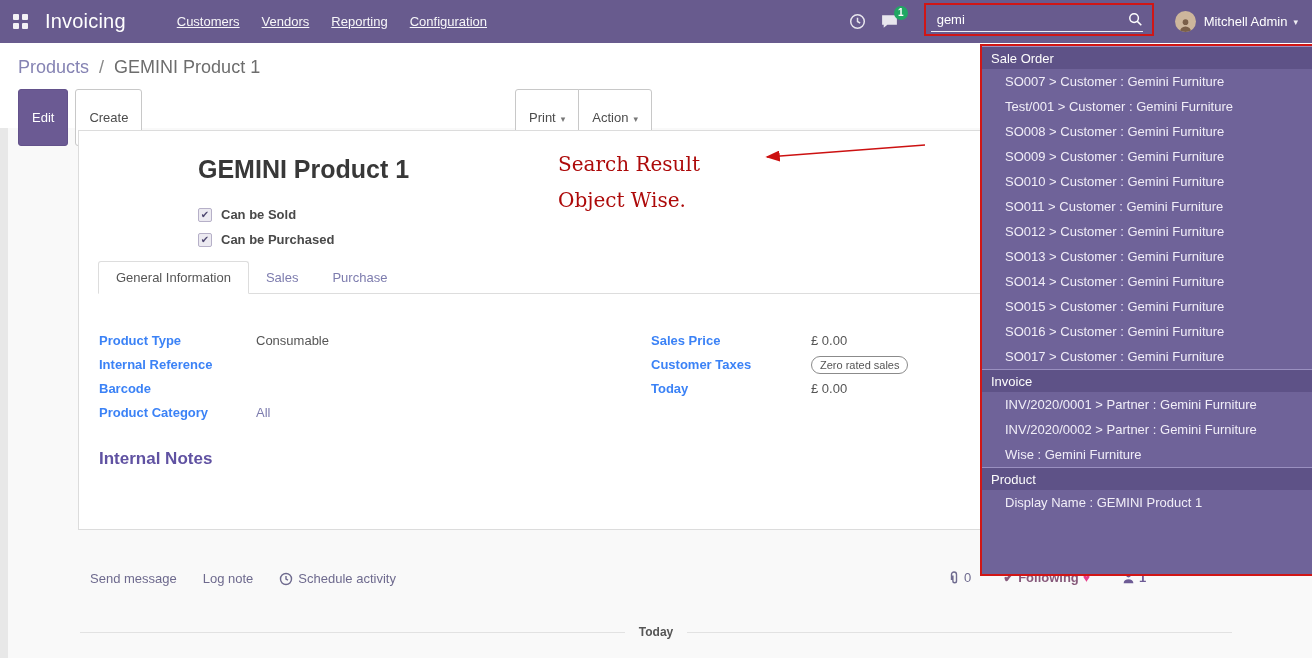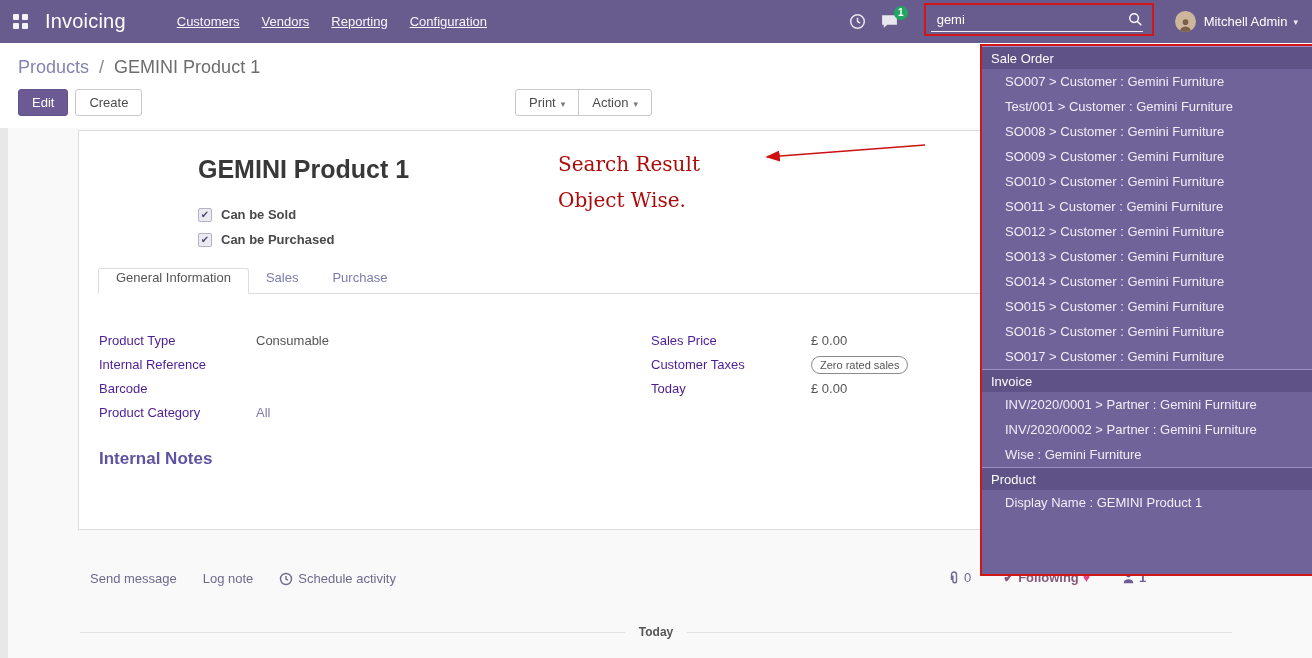--- a/index.html
+++ b/index.html
@@ -42,21 +42,21 @@
   .caret { font-size:9px; opacity:.9; }
 
   
   .breadcrumb-bar { position:absolute; left:0; top:43px; width:1312px; height:85px; background:#fff; z-index:1; }
   .breadcrumb { position:absolute; left:18px; top:14px; font-size:18px; }
   .bc-link { color:#8583b3; cursor:pointer; }
   .bc-sep { color:#888; margin:0 5px; }
   .bc-current { color:#6d6d6d; }
   .btn-row { position:absolute; left:18px; top:89px; display:flex; gap:7px; z-index:2; }
   .btn {
-    font-size:13px; padding:5px 13px; border-radius:3px; border:1px solid #c8c8c8;
+    font-size:13px; padding:20px 13px; border-radius:3px; border:1px solid #c8c8c8;
     background:#fff; color:#4c4c4c; cursor:pointer; font-family:"Liberation Sans",sans-serif;
   }
   .btn-primary { background:#6b5a93; border-color:#63528b; color:#fff; }
   .center-actions { position:absolute; left:515px; top:89px; display:flex; z-index:2; }
   .center-actions .btn { border-radius:0; }
   .center-actions .btn:first-child { border-radius:3px 0 0 3px; }
   .center-actions .btn:last-child { border-radius:0 3px 3px 0; margin-left:-1px; }
   .btn .caret2 { font-size:9px; color:#777; margin-left:5px; }
 
   
@@ -69,31 +69,31 @@
   .sheet-title { position:absolute; left:119px; top:24px; font-size:25px; font-weight:700; color:#383838; }
   .checkbox-group { position:absolute; left:119px; top:71px; }
   .cb-row { display:flex; align-items:center; height:25px; cursor:pointer; }
   .cb-box {
     width:14px; height:14px; background:#eceaf1; border:1px solid #b6b0c8; border-radius:2px;
     font-size:10px; line-height:12px; text-align:center; color:#4f4871;
   }
   .cb-label { margin-left:9px; font-size:13px; font-weight:700; color:#494949; }
 
   .tabs { position:absolute; left:19px; right:21px; top:133px; height:30px; border-bottom:1px solid #ddd; display:flex; align-items:flex-end; }
-  .tab { padding:1px 17px 8px; font-size:13px; color:#7d7cae; cursor:pointer; }
+  .tab { padding:8px 17px 8px; font-size:13px; color:#7d7cae; cursor:pointer; }
   .tab.active {
     background:#fff; border:1px solid #ddd; border-bottom:1px solid #fff;
     color:#555; margin-bottom:-1px; border-radius:3px 3px 0 0;
   }
 
   .fields { position:absolute; left:20px; top:201px; right:24px; display:flex; }
   .col-left { width:552px; }
   .col-right { flex:1; }
   .frow { display:flex; min-height:19px; margin-bottom:5px; font-size:13px; line-height:17px; }
-  .flabel { width:157px; font-weight:400; color:#4c1d95; flex:none; }
+  .flabel { width:157px; font-weight:700; color:#3b82f6; flex:none; }
   .col-right .flabel { width:160px; }
   .fvalue { color:#555; }
   .fvalue.link { color:#7d7cae; cursor:pointer; }
   .pill {
     display:inline-block; border:1px solid #8b8b8b; border-radius:10px;
     padding:0 8px; font-size:11px; line-height:16px; color:#555; background:#fff;
   }
   .notes-heading { position:absolute; left:20px; top:318px; font-size:17px; font-weight:700; color:#6052a2; }
 
   

